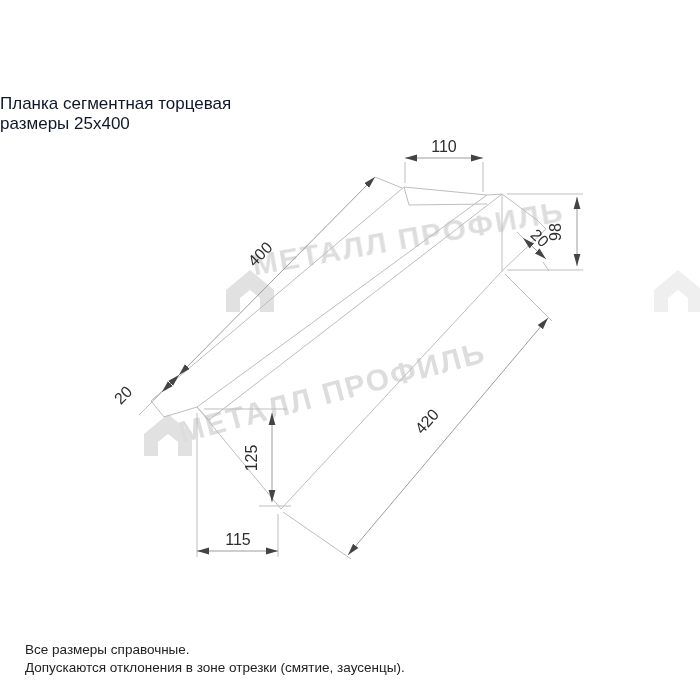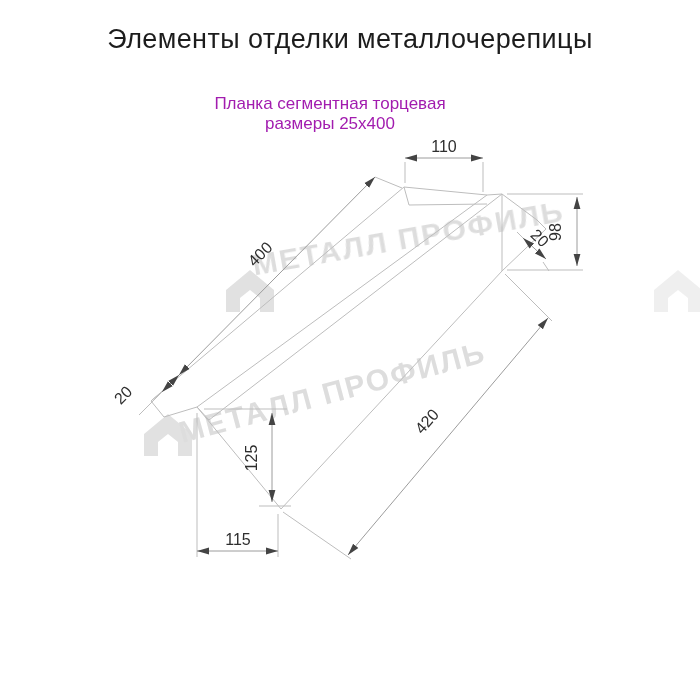--- a/index.html
+++ b/index.html
@@ -5,41 +5,40 @@
   html,body{margin:0;padding:0;background:#fff;}
   .page{
     position:relative;width:700px;height:700px;background:#ffffff;
     font-family:"Liberation Sans", sans-serif;overflow:hidden;
   }
   .title{
     position:absolute;top:24px;left:0;width:700px;text-align:center;
     font-size:27px;font-weight:400;color:#1c1c1c;letter-spacing:.4px;margin:0;
   }
   .subtitle{
-    position:absolute;top:94px;left:0;width:660px;text-align:center;
-    font-size:17px;line-height:20px;color:#a21caf;
+    position:absolute;top:94px;left:0;width:660px;
+    font-size:17px;line-height:20px;color:#0f172a;
   }
   .drawing-svg{position:absolute;top:0;left:0;}
   .footnotes{
     position:absolute;left:25px;top:641px;width:560px;
     font-size:13.5px;line-height:18px;color:#222222;
   }
   .geo{stroke:#bdbdbd;stroke-width:1;fill:none;}
   .ext{stroke:#bdbdbd;stroke-width:1;fill:none;}
   .dimline{stroke:#9c9c9c;stroke-width:1;fill:none;}
   .dimtext{font-size:16px;fill:#2e2e2e;}
   .wm-text{font-size:30px;font-weight:bold;letter-spacing:2px;fill:#dcdcdc;}
   .wm-logo{fill:#e0e0e0;stroke:none;}
 </style>
 </head>
 <body>
 
 <div class="page">
 
-  <h1 class="title">Элементы отделки металлочерепицы</h1>
 
   <div class="subtitle">
     <div>Планка сегментная торцевая</div>
     <div>размеры 25х400</div>
   </div>
 
   <svg class="drawing-svg" width="700" height="700" viewBox="0 0 700 700">
     <defs>
       <marker id="arr" viewBox="0 0 12 8" refX="12" refY="4" markerWidth="12" markerHeight="8" orient="auto-start-reverse">
         <path d="M12,4 L0,0.6 L0,7.4 Z" fill="#444444"></path>
@@ -108,14 +107,18 @@
       <text class="dimtext" text-anchor="middle" x="238" y="545">115</text>
     </g>
 
     <g>
       <path class="ext" d="M283,512 L351,559 M505,274 L552,321"></path>
       <line class="dimline" x1="348" y1="555" x2="548" y2="318" marker-start="url(#arr)" marker-end="url(#arr)"></line>
       <text class="dimtext" text-anchor="middle" transform="translate(431,425) rotate(-49)">420</text>
     </g>
   </svg>
 
+  <div class="footnotes">
+    <div>Все размеры справочные.</div>
+    <div>Допускаются отклонения в зоне отрезки (смятие, заусенцы).</div>
+  </div>
 
 </div>
 
 </body></html>

